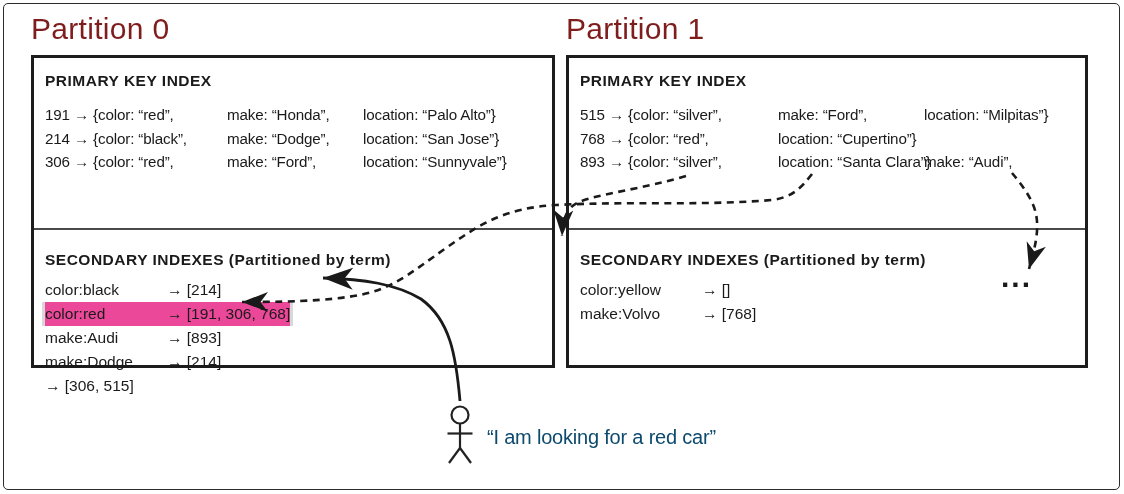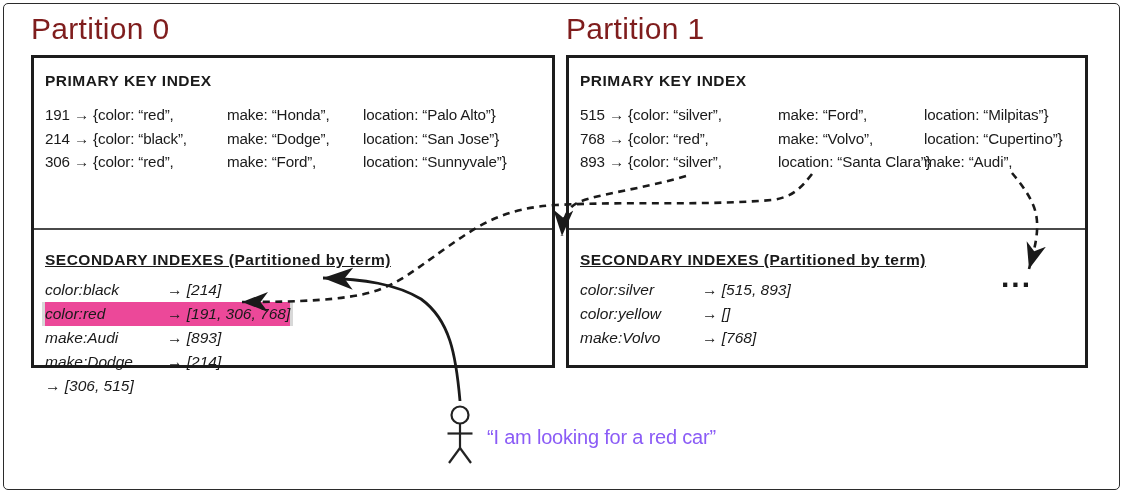--- a/index.html
+++ b/index.html
@@ -4,30 +4,30 @@
 <style>
   html,body{margin:0;padding:0;background:#fff;}
   .stage{position:relative;width:1124px;height:494px;background:#fff;overflow:hidden;
          font-family:"Liberation Sans","DejaVu Sans",sans-serif;color:#1a1a1a;}
   .frame{position:absolute;left:3px;top:3px;right:4px;bottom:4px;border:1.6px solid #2b2b2b;border-radius:5px;}
   .part-title{position:absolute;top:12px;font-size:30px;font-weight:500;letter-spacing:.3px;color:#7f1d1d;white-space:nowrap;}
   .pbox{position:absolute;top:55px;height:313px;border:3px solid #1c1c1c;background:#fff;box-sizing:border-box;}
   .sec-primary{height:172px;box-sizing:border-box;border-bottom:2px solid #4a4a4a;padding:14px 8px 0 11px;}
   .sec-secondary{padding:21px 8px 0 11px;}
   .sec-heading{font-size:15.5px;font-weight:bold;letter-spacing:.5px;margin:0 0 13px 0;white-space:nowrap;}
-  .sec-secondary .sec-heading{margin-bottom:9px;text-decoration:underline;}
+  .sec-secondary .sec-heading{margin-bottom:9px;}
   .prow{display:grid;line-height:23.5px;font-size:15.2px;letter-spacing:-.15px;white-space:nowrap;}
   .p0 .prow{grid-template-columns:182px 136px auto;}
   .p1 .prow{grid-template-columns:198px 146px auto;}
   .srow{line-height:24px;font-size:15.5px;white-space:nowrap;}
-  .srow .line{display:inline-flex;font-style:italic;}
+  .srow .line{display:inline-flex;}
   .srow .term{width:122px;}
   .srow.hl .line{background:#ec4899;box-shadow:3px 0 0 #d8d8d8,-3px 0 0 #d8d8d8;}
   .overlay{position:absolute;left:0;top:0;width:1124px;height:494px;pointer-events:none;}
-  .quote{position:absolute;left:487px;top:426px;font-size:20px;letter-spacing:-.2px;color:#8b5cf6;white-space:nowrap;}
+  .quote{position:absolute;left:487px;top:426px;font-size:20px;letter-spacing:-.2px;color:#0c4a6e;white-space:nowrap;}
   .dots{position:absolute;left:1001px;top:258px;font-size:30px;font-weight:bold;letter-spacing:2px;color:#1a1a1a;line-height:38px;}
 </style>
 </head>
 <body>
 
 <div class="stage">
   <div class="frame"></div>
 
   <div class="part-title" style="left:31px;">Partition 0</div>
   <div class="part-title" style="left:566px;">Partition 1</div>
@@ -78,35 +78,30 @@
   <div class="pbox p1" style="left:566px;width:522px;">
     <div class="sec-primary">
       <div class="sec-heading">PRIMARY KEY INDEX</div>
       <div class="prow">
         <span>515 → {color: “silver”,</span>
           <span>make: “Ford”,</span>
           <span>location: “Milpitas”}</span>
       </div>
       <div class="prow">
         <span>768 → {color: “red”,</span>
-          <span>make: “Volvo”,</span>
           <span>location: “Cupertino”}</span>
       </div>
       <div class="prow">
         <span>893 → {color: “silver”,</span>
           <span>location: “Santa Clara”}</span>
           <span>make: “Audi”,</span>
       </div>
     </div>
     <div class="sec-secondary">
       <div class="sec-heading">SECONDARY INDEXES (Partitioned by term)</div>
-      <div class="srow"><span class="line">
-            <span class="term">color:silver</span>
-            <span class="val">→ [515, 893]</span>
-          </span></div>
       <div class="srow"><span class="line">
             <span class="term">color:yellow</span>
             <span class="val">→ []</span>
           </span></div>
       <div class="srow"><span class="line">
             <span class="term">make:Volvo</span>
             <span class="val">→ [768]</span>
           </span></div>
     </div>
   </div>

